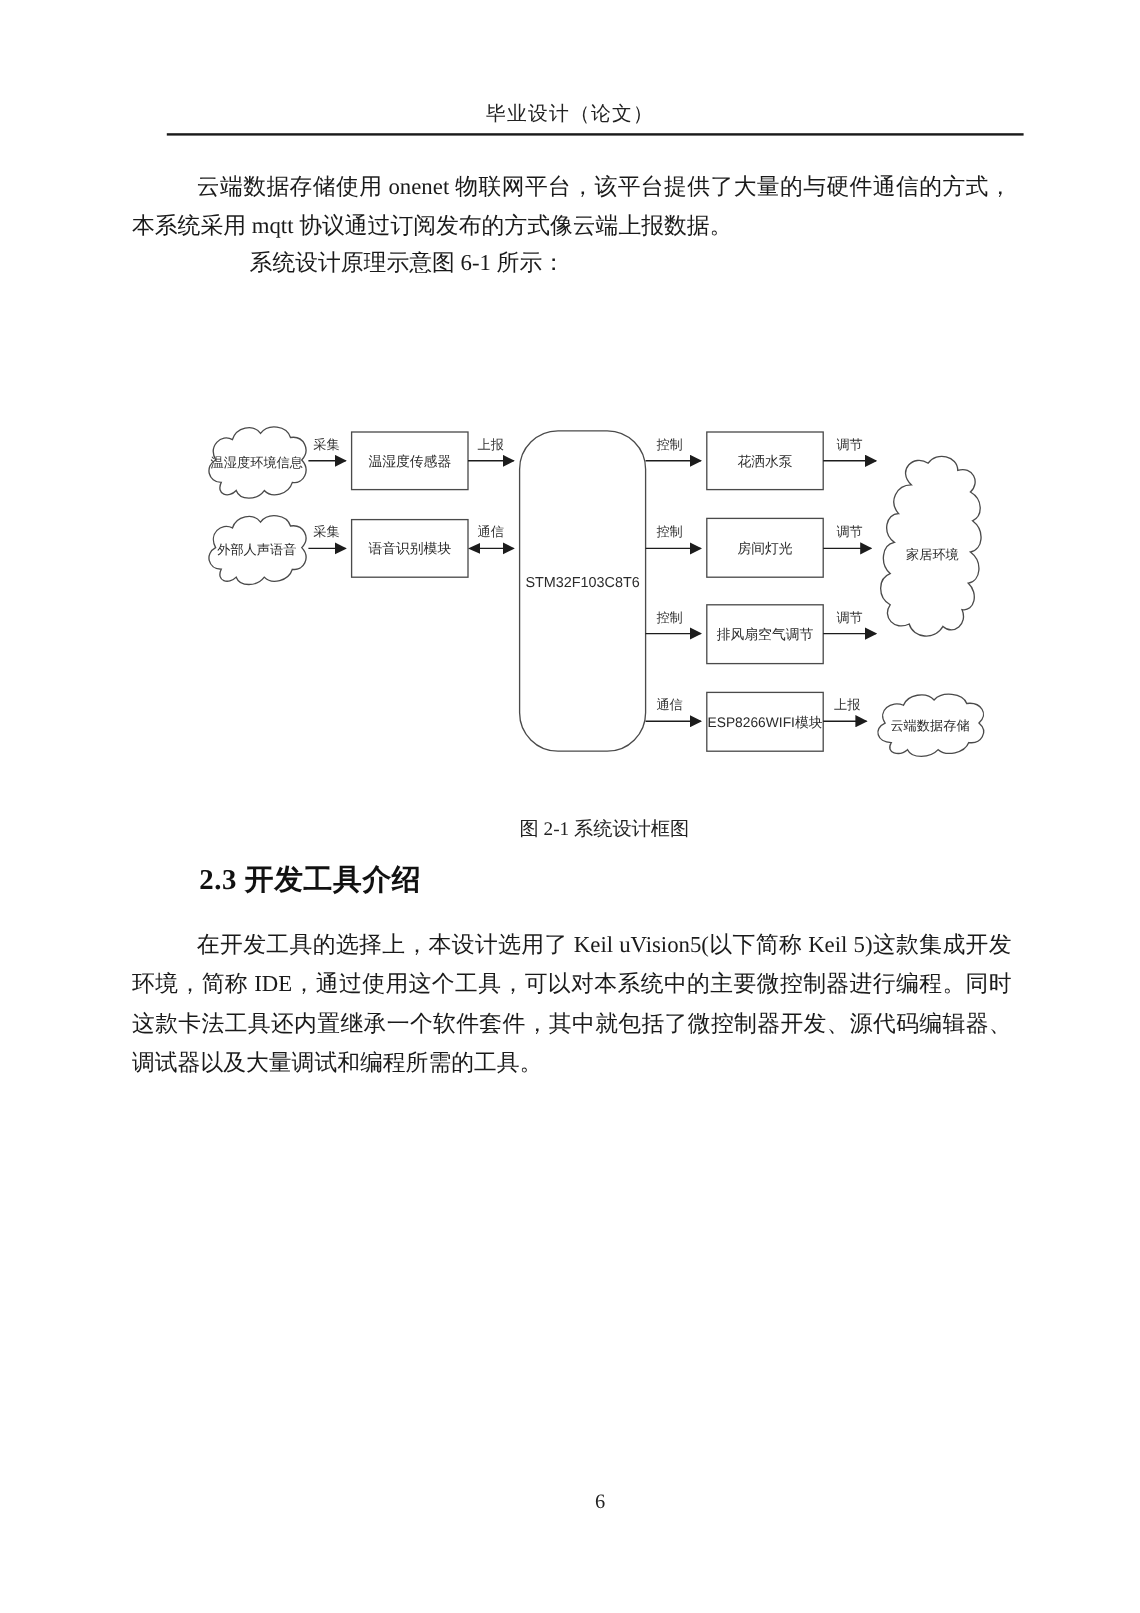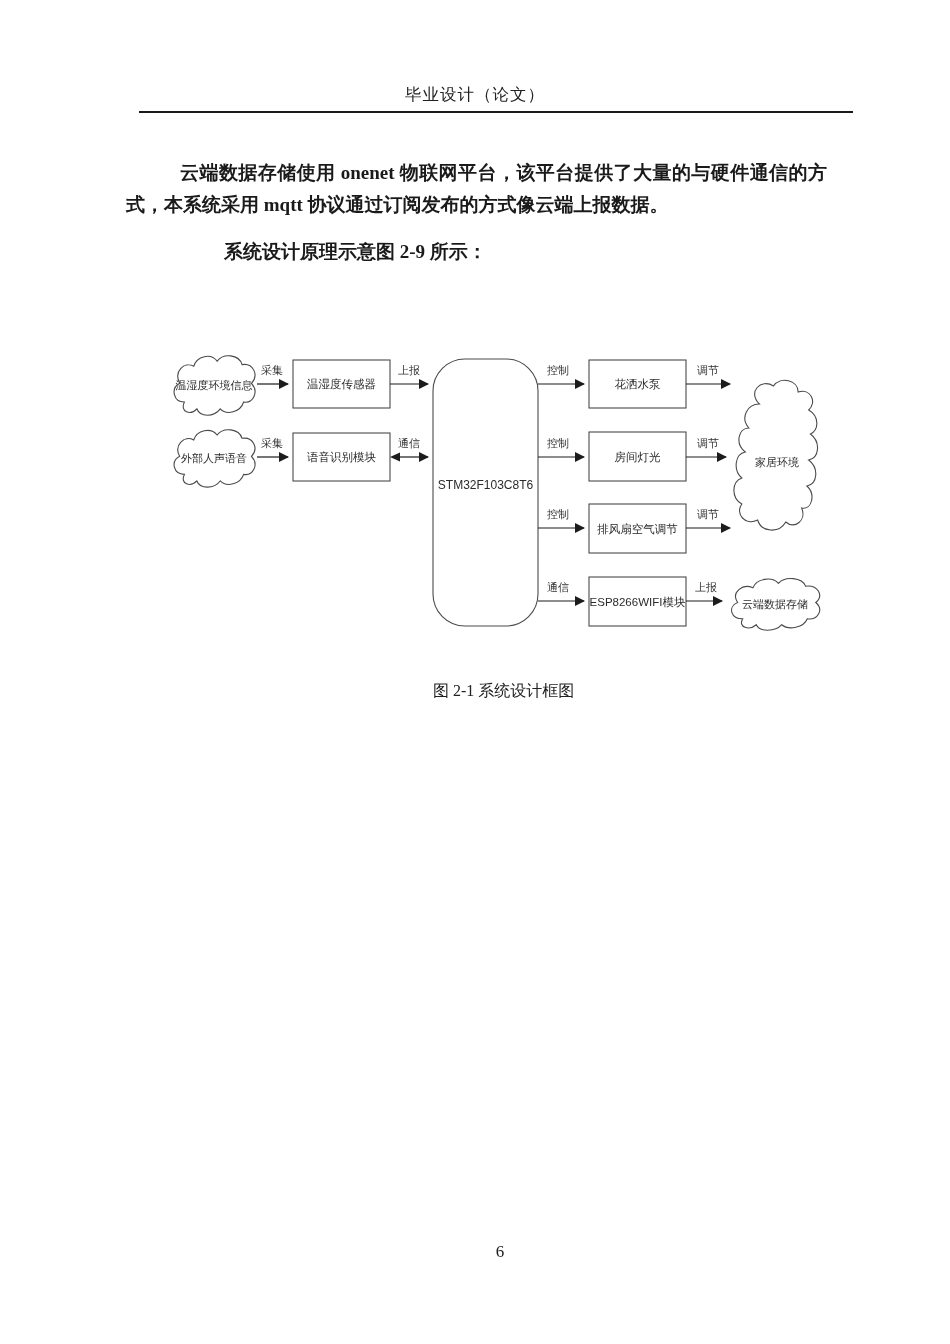--- a/index.html
+++ b/index.html
@@ -17,21 +17,21 @@
     background:#1a1a1a;
   }
   .body-top{
     position:absolute; top:141px; left:110px; width:733px;
     font-size:19px; line-height:31.5px; text-align:justify;
   }
   .body-bottom{
     position:absolute; top:771px; left:110px; width:733px;
     font-size:19px; line-height:33px; text-align:justify;
   }
-  p.para{margin:16px; text-indent:54px;font-weight:bold;}
+  p.para{margin:0; text-indent:54px;}
   p.para-figref{text-indent:98px;}
   sup.ref{font-size:11px; line-height:0; vertical-align:super;}
   .figure-caption{
     position:absolute; top:681px; left:433px; font-size:16px; color:#222;
   }
   .section-heading{
     position:absolute; top:717px; left:166px; margin:0;
     font-size:24px; font-weight:bold; letter-spacing:0.5px; color:#111;
   }
   .page-number{
@@ -53,21 +53,21 @@
 </head>
 <body>
 
 <div class="page">
 
   <div class="header-title">毕业设计（论文）</div>
   <div class="header-rule"></div>
 
   <div class="body-top">
     <p class="para">云端数据存储使用 onenet 物联网平台，该平台提供了大量的与硬件通信的方式，本系统采用 mqtt 协议通过订阅发布的方式像云端上报数据。</p>
-    <p class="para para-figref">系统设计原理示意图 2-9 所示：</p>
+    <p class="para para-figref">系统设计原理示意图 6-1 所示：</p>
   </div>
 
   <svg class="diagram" width="950" height="320" viewBox="0 0 950 320" xmlns="http://www.w3.org/2000/svg">
     <defs>
       <marker id="arrE" viewBox="0 0 10 10" refX="9" refY="5" markerWidth="8.5" markerHeight="8.5" orient="auto">
         <path d="M0,0 L10,5 L0,10 z" fill="#1c1c1c"></path>
       </marker>
       <path id="cloudS" vector-effect="non-scaling-stroke" d="M -38,20 C -52,20 -56,4 -44,-2 C -52,-16 -38,-28 -26,-22 C -22,-34 -4,-38 4,-28 C 12,-38 32,-36 36,-24 C 50,-26 58,-12 48,-2 C 58,8 50,22 38,20 C 34,32 16,36 8,28 C 0,38 -18,38 -22,28 C -30,36 -44,32 -38,20 Z"></path>
       <path id="cloudT" vector-effect="non-scaling-stroke" d="M -20,-58 C -34,-70 -18,-84 -4,-76 C 4,-86 24,-82 24,-70 C 38,-74 46,-60 36,-52 C 48,-46 48,-32 38,-28 C 50,-20 48,-4 36,-2 C 48,6 46,22 34,24 C 44,32 40,48 28,46 C 34,58 20,68 10,60 C 2,72 -18,70 -22,58 C -36,64 -48,52 -40,42 C -52,36 -52,20 -40,16 C -50,8 -48,-8 -36,-10 C -48,-18 -44,-34 -32,-34 C -42,-44 -34,-58 -20,-58 Z"></path>
     </defs>
@@ -130,19 +130,21 @@
     <text x="708" y="178" class="arrow-label">调节</text>
 
     <line x1="538" y1="261" x2="584" y2="261" class="flow" marker-end="url(#arrE)"></line>
     <text x="558" y="251" class="arrow-label">通信</text>
     <line x1="686" y1="261" x2="722" y2="261" class="flow" marker-end="url(#arrE)"></line>
     <text x="706" y="251" class="arrow-label">上报</text>
   </svg>
 
   <div class="figure-caption">图 2-1 系统设计框图</div>
 
+  <h2 class="section-heading">2.3 开发工具介绍</h2>
 
   <div class="body-bottom">
+    <p class="para">在开发工具的选择上，本设计选用了 Keil uVision5(以下简称 Keil 5)这款集成开发环境，简称 IDE，通过使用这个工具，可以对本系统中的主要微控制器进行编程。同时这款卡法工具还内置继承一个软件套件，其中就包括了微控制器开发、源代码编辑器、调试器以及大量调试和编程所需的工具。</p>
   </div>
 
   <div class="page-number">6</div>
 
 </div>
 
 </body></html>

